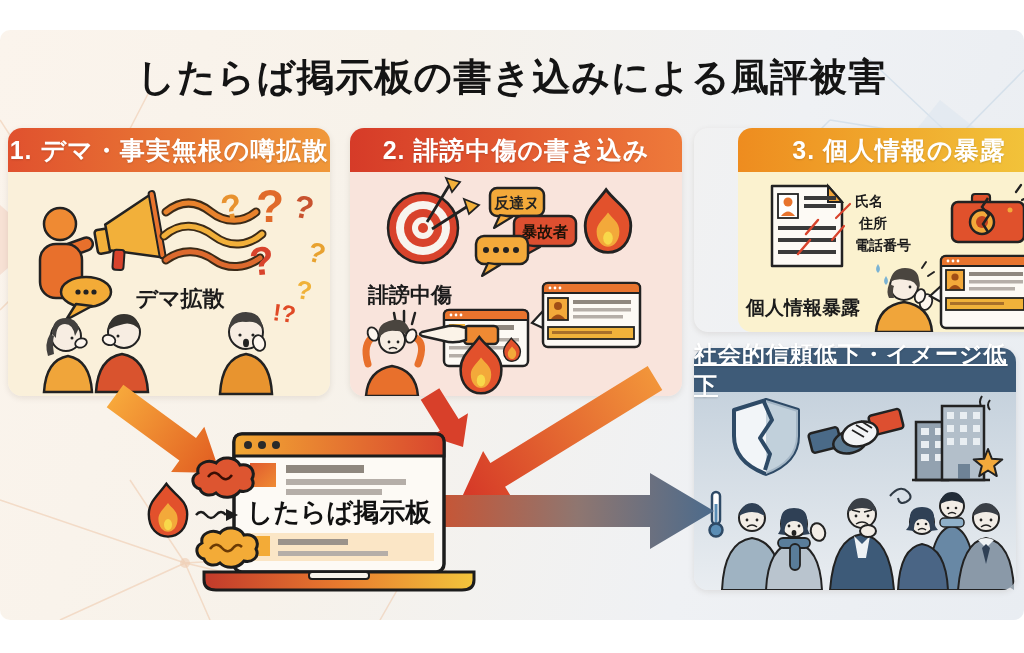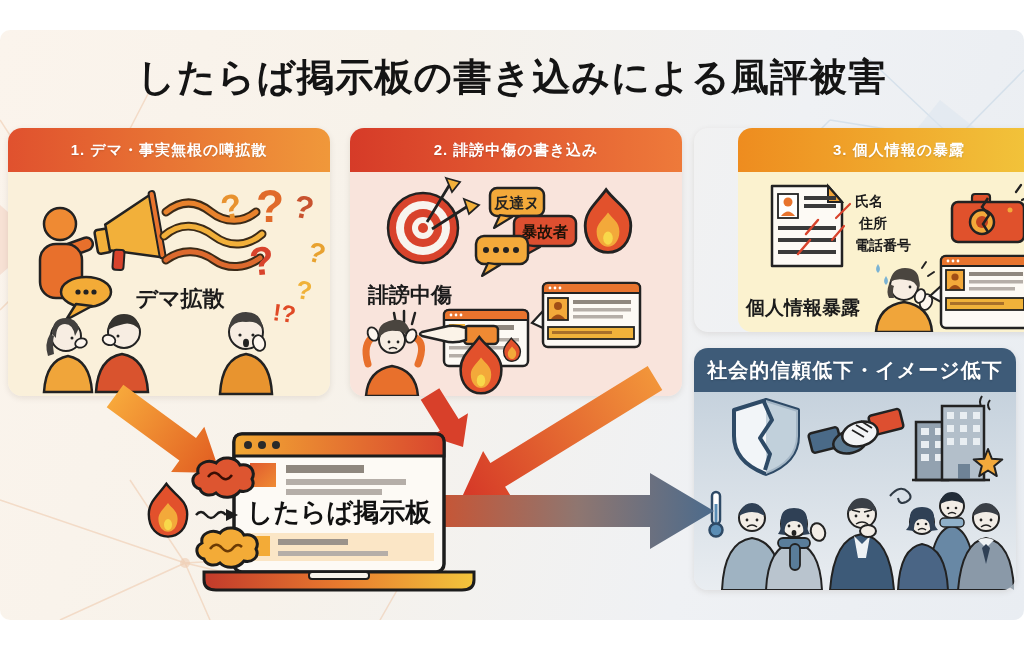--- a/index.html
+++ b/index.html
@@ -5,35 +5,35 @@
   html,body{margin:0;padding:0;}
   body{font-family:"Liberation Sans","DejaVu Sans",sans-serif;}
   .page{position:relative;width:1024px;height:653px;background:#ffffff;overflow:hidden;}
   .canvas{position:absolute;left:0;top:30px;width:1024px;height:590px;border-radius:10px;overflow:hidden;
           background:linear-gradient(105deg,#fbf4ec 0%,#f7f2ea 35%,#eff1f4 70%,#e9edf2 100%);}
   .bg-decor{position:absolute;inset:0;pointer-events:none;}
   .main-title{position:absolute;left:0;top:22px;width:100%;margin:0;text-align:center;
               font-size:38px;font-weight:900;color:#141414;letter-spacing:1px;}
   .panel{position:absolute;border-radius:14px;box-shadow:0 2px 6px rgba(60,40,20,.10);}
   .panel-header{height:44px;border-radius:14px 14px 0 0;display:flex;align-items:center;justify-content:center;
-                color:#fff;font-size:15px;font-weight:700;letter-spacing:1px;
+                color:#fff;font-size:25px;font-weight:700;letter-spacing:1px;
                 text-shadow:0 1px 2px rgba(0,0,0,.15);}
   .panel-body{border-radius:0 0 14px 14px;overflow:hidden;}
   .panel-body svg{display:block;}
   .p1{left:8px;top:98px;width:322px;height:268px;}
   .p1 .panel-header{background:linear-gradient(90deg,#e0512e,#f0983a);}
   .p1 .panel-body{background:#faf0da;height:224px;}
   .p2{left:350px;top:98px;width:332px;height:268px;text-align:center;}
   .p2 .panel-header{background:linear-gradient(90deg,#d63b28,#ee7a3a);}
   .p2 .panel-body{background:#f9e4dc;height:224px;}
   .p3{left:694px;top:98px;width:322px;height:204px;padding-left:44px;}
   .p3 .panel-header{background:linear-gradient(90deg,#ee8c1f,#f2c93d);}
   .p3 .panel-body{background:#fbf2cf;height:160px;}
   .p4{left:694px;top:318px;width:322px;height:242px;}
-  .p4 .panel-header{background:#3e5b78;font-size:20px;}
+  .p4 .panel-header{background:#3e5b78;font-size:23px;text-decoration:underline;}
   .p4 .panel-body{background:linear-gradient(180deg,#c6d2dd,#e9edf1);height:198px;}
   .arrows{position:absolute;inset:0;pointer-events:none;}
   .laptop{position:absolute;left:140px;top:395px;pointer-events:none;}
   svg text{font-family:"Liberation Sans","DejaVu Sans",sans-serif;}
 </style>
 </head>
 <body>
 
 <div class="page">
  <div class="canvas">

